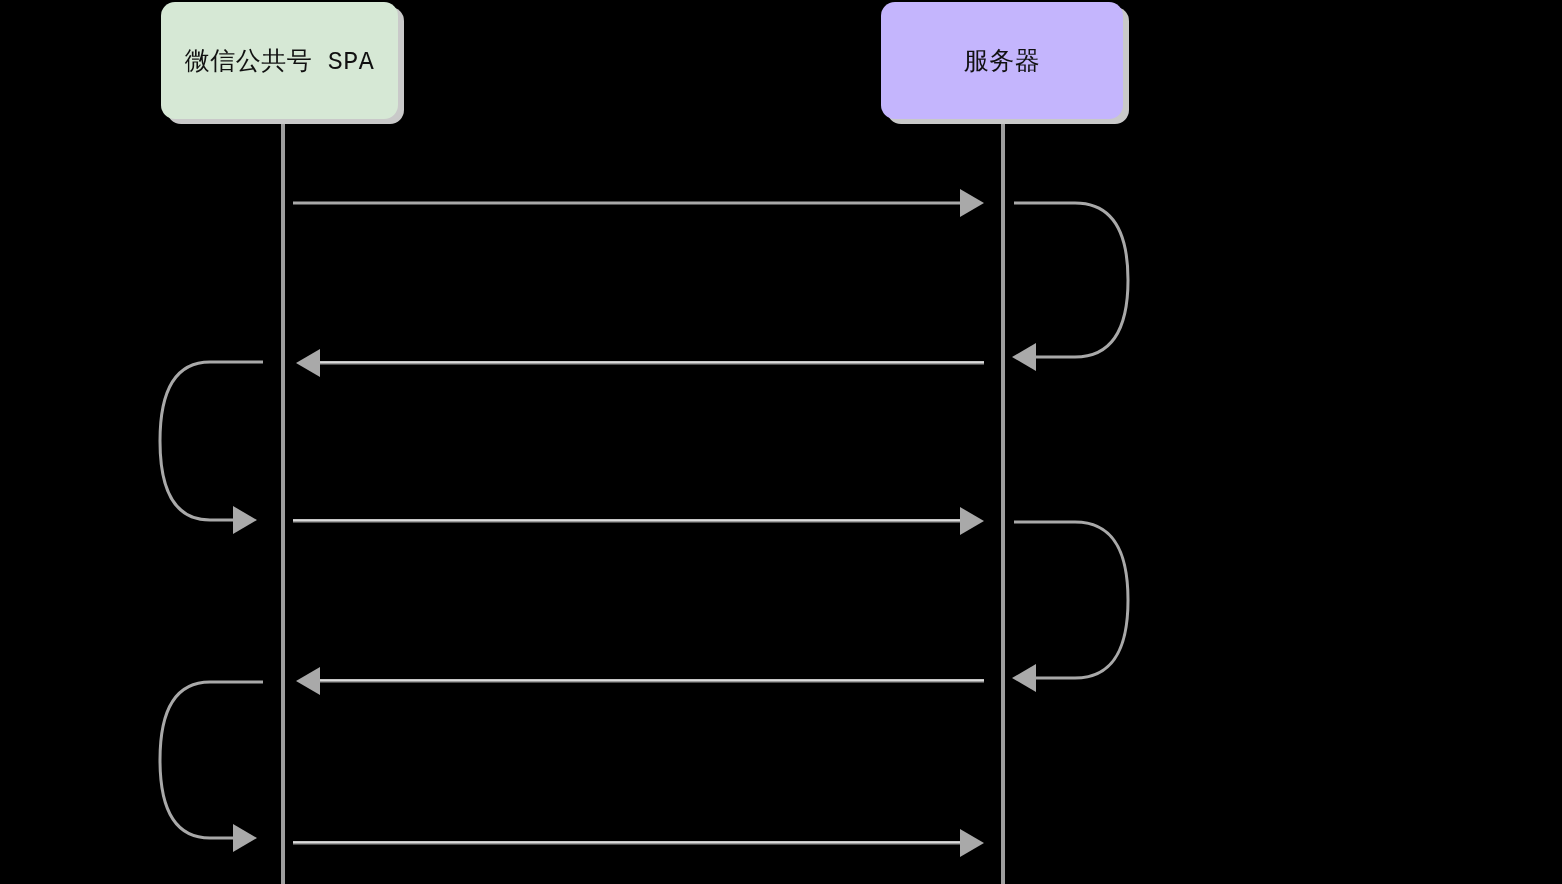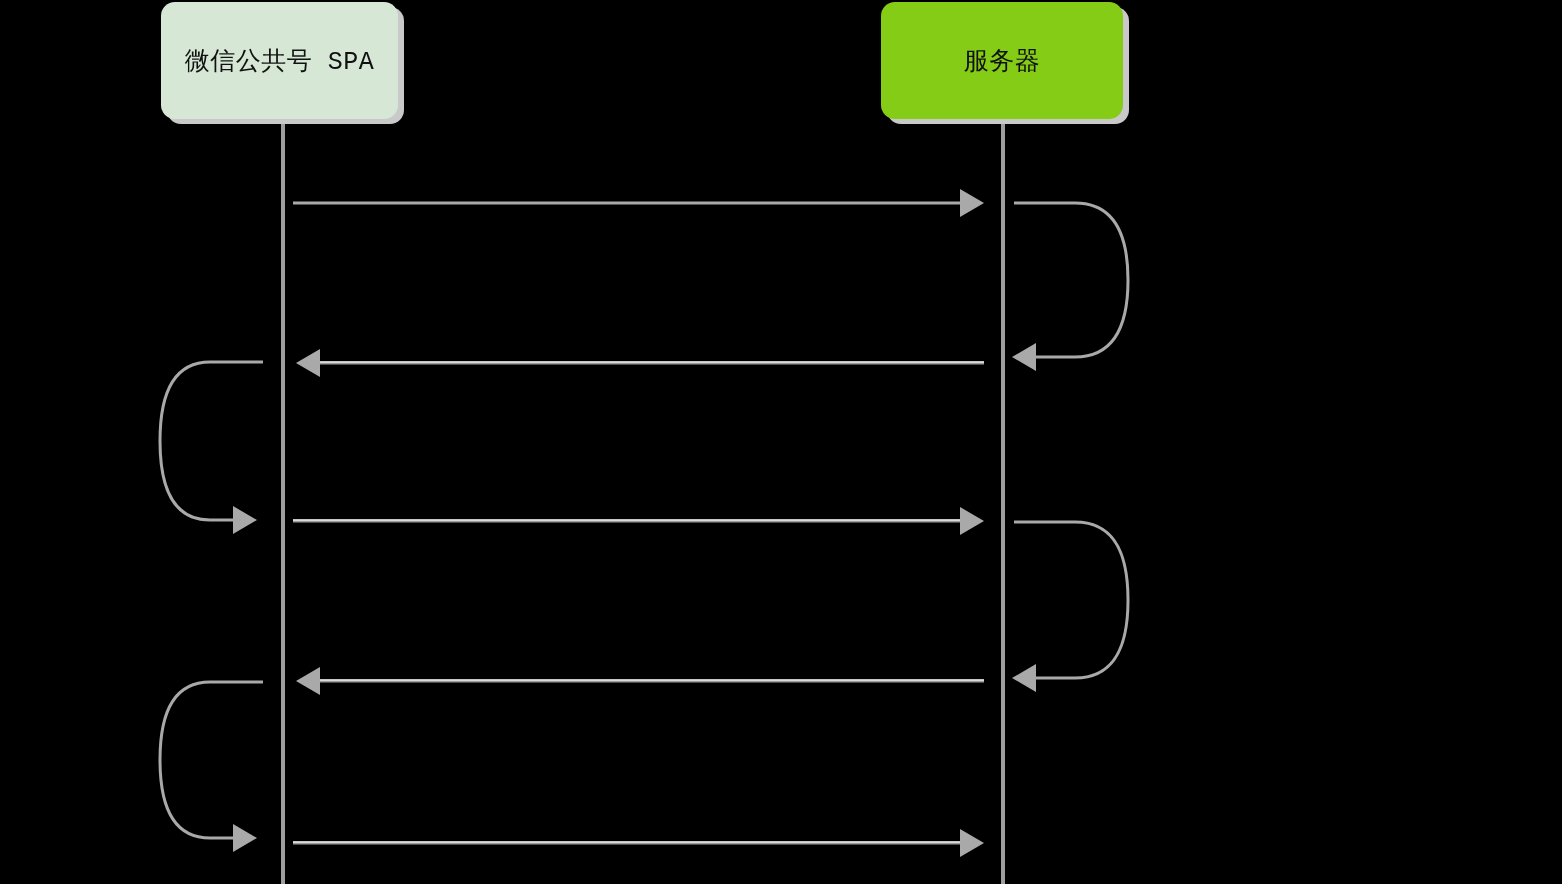--- a/index.html
+++ b/index.html
@@ -54,21 +54,21 @@
 </style>
 </head>
 <body>
 
 <div class="canvas" style="background: rgb(0, 0, 0);">
 
   <div class="actor actor-left" style="background: rgb(214, 232, 213); color: rgb(17, 17, 17); box-shadow: rgb(201, 201, 201) 6px 5px 0px;">
     <span class="actor-label">微信公共号 SPA</span>
   </div>
 
-  <div class="actor actor-right" style="background: #84cc16; color: rgb(17, 17, 17); box-shadow: rgb(201, 201, 201) 6px 5px 0px;">
+  <div class="actor actor-right" style="background: #c4b5fd; color: rgb(17, 17, 17); box-shadow: rgb(201, 201, 201) 6px 5px 0px;">
     <span class="actor-label">服务器</span>
   </div>
 
   <div class="lifeline lifeline-left" style="background: rgb(158, 158, 158);"></div>
 
   <div class="lifeline lifeline-right" style="background: rgb(158, 158, 158);"></div>
 
   <svg class="arrows-layer" id="arrows-layer" width="1562" height="884" viewBox="0 0 1562 884" xmlns="http://www.w3.org/2000/svg">
       <line x1="293" y1="203" x2="960" y2="203" stroke="#a9a9a9" stroke-width="3"></line>
       <polygon points="960,189 984,203 960,217" fill="#a9a9a9"></polygon>

